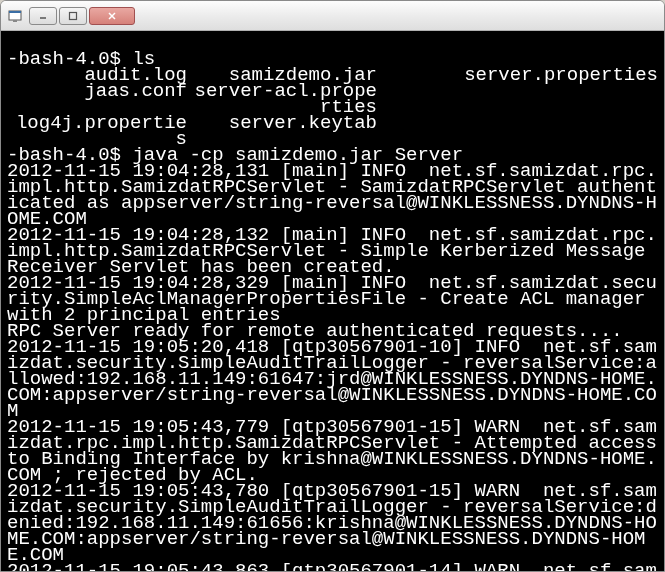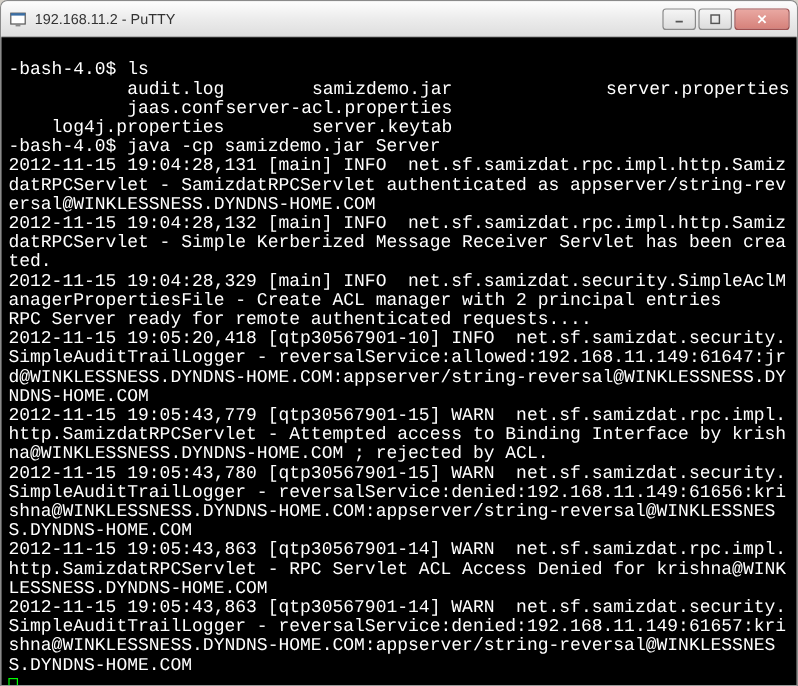--- a/index.html
+++ b/index.html
@@ -61,21 +61,21 @@
       width: 46px;
       background: linear-gradient(to bottom, #e9a8a2, #d6817a);
       border-color: #a05050;
       color: #fff;
     }
     .terminal {
       flex: 1;
       background: #000;
       color: #fff;
       font-family: 'Courier New', monospace;
-      font-size: 15px;
+      font-size: 19px;
       line-height: 16px;
       padding: 4px 6px;
       white-space: pre-wrap;
       word-break: break-all;
       overflow: hidden;
       position: relative;
     }
     .ls-output {
       display: grid;
       grid-template-columns: 180px 190px auto;
@@ -94,21 +94,20 @@
 
 <div class="window">
   <div class="titlebar">
     <span class="titlebar-icon">
       <svg width="14" height="14" viewBox="0 0 14 14">
         <rect x="1" y="2" width="12" height="9" fill="#fff" stroke="#555" stroke-width="1"></rect>
         <rect x="1" y="2" width="12" height="2" fill="#3a6ea5"></rect>
         <rect x="5" y="11" width="4" height="2" fill="#888"></rect>
       </svg>
     </span>
-    <span class="titlebar-title">192.168.11.2 - PuTTY</span>
     <div class="win-controls">
       <div class="win-btn">
         <svg width="10" height="10">
             <line x1="2" y1="7" x2="8" y2="7" stroke="#555" stroke-width="1.5"></line>
           </svg>
       </div>
       <div class="win-btn">
         <svg width="10" height="10">
             <rect x="1.5" y="1.5" width="7" height="7" fill="none" stroke="#555" stroke-width="1.2"></rect>
           </svg>

